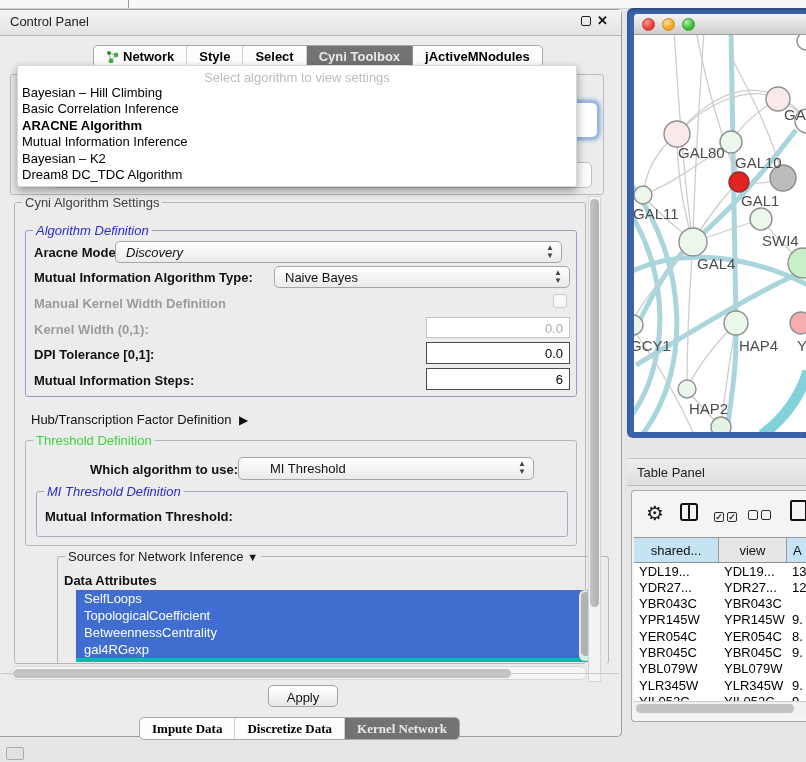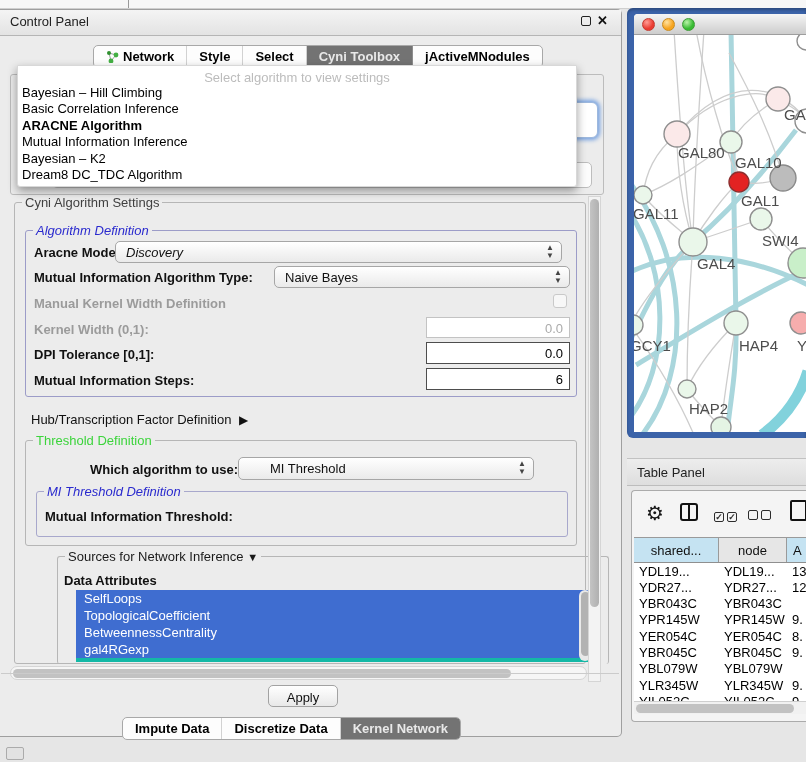--- a/index.html
+++ b/index.html
@@ -229,21 +229,21 @@
       <div class="abs vthumb"></div>
     </div>
     <div class="abs hscroll">
       <div class="abs hthumb"></div>
     </div>
 
     <div class="abs sep-line"></div>
 
     <button class="btn" style="left:268px; top:675px; width:70px; height:22px;">Apply</button>
 
-    <div class="abs" style="left:122px; top:707px;">
+    <div class="abs" style="left:139px; top:707px;font-family:Liberation Serif, serif;">
       <div class="tabbar" id="bottom-tabs">
           <div class="tab"><span>Impute Data</span></div>
           <div class="tab"><span>Discretize Data</span></div>
           <div class="tab selected"><span>Kernel Network</span></div>
         </div>
     </div>
   </div>
 
   <div class="abs footer-sq"></div>
 
@@ -337,21 +337,21 @@
           <div></div>
         </span>
       <span class="abs cb-pair" style="left:82px; top:15px;"><span>✓</span><span>✓</span></span>
       <span class="abs cb-pair" style="left:116px; top:15px;"><span></span><span></span></span>
       <span class="abs docicon"></span>
     </div>
 
     <div class="abs tbl">
       <div class="tbl-head">
         <div class="th hl" style="width:85px;">shared...</div>
-        <div class="th" style="width:68px;">node</div>
+        <div class="th" style="width:68px;">view</div>
         <div class="th hl" style="width:24px; text-align:left; padding-left:6px;">A</div>
       </div>
       <div id="table-rows">
           <div class="trow">
             <div class="td" style="width: 85px;">YDL19...</div>
             <div class="td" style="width: 68px;">YDL19...</div>
             <div class="td" style="width: 24px;">13</div>
           </div>
           <div class="trow">
             <div class="td" style="width: 85px;">YDR27...</div>

